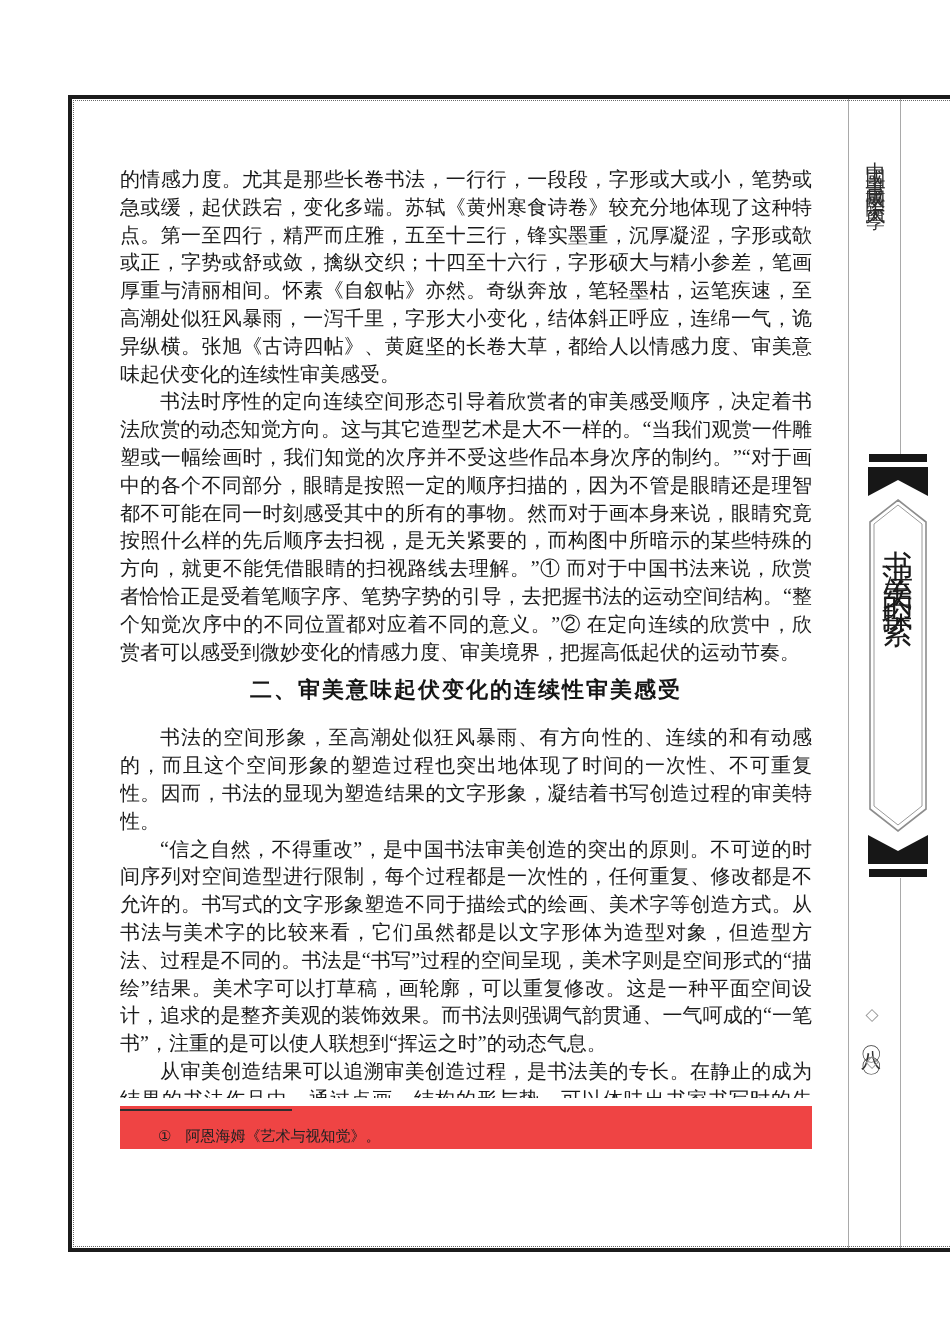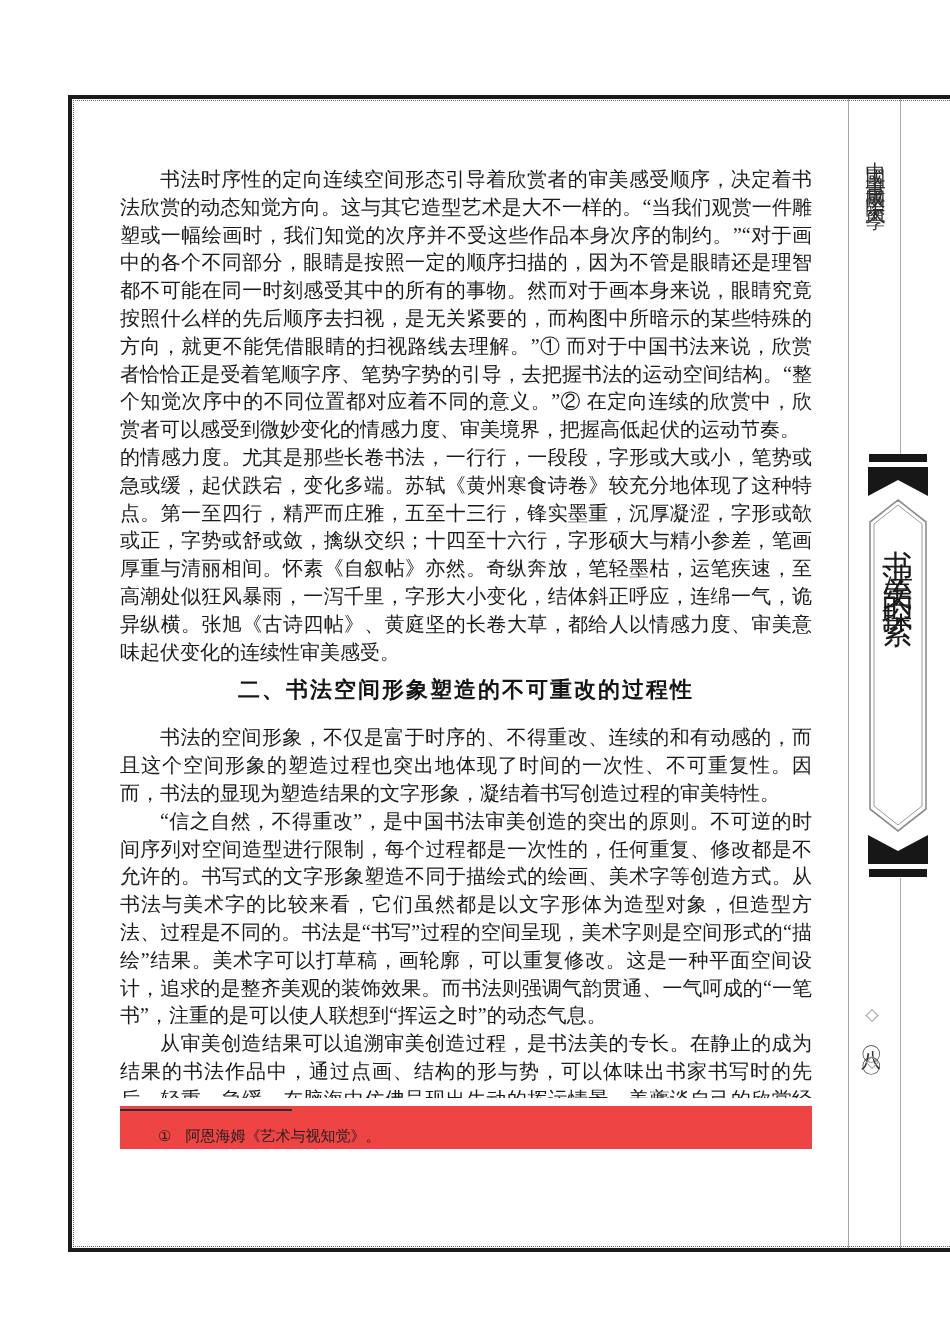--- a/index.html
+++ b/index.html
@@ -90,24 +90,24 @@
 </head>
 <body>
 
 <div class="page">
 
   <div class="frame">
     <div class="frame-inner"></div>
   </div>
 
   <div class="main-text">
+    <p class="para continuation">的情感力度。尤其是那些长卷书法，一行行，一段段，字形或大或小，笔势或急或缓，起伏跌宕，变化多端。苏轼《黄州寒食诗卷》较充分地体现了这种特点。第一至四行，精严而庄雅，五至十三行，锋实墨重，沉厚凝涩，字形或欹或正，字势或舒或敛，擒纵交织；十四至十六行，字形硕大与精小参差，笔画厚重与清丽相间。怀素《自叙帖》亦然。奇纵奔放，笔轻墨枯，运笔疾速，至高潮处似狂风暴雨，一泻千里，字形大小变化，结体斜正呼应，连绵一气，诡异纵横。张旭《古诗四帖》、黄庭坚的长卷大草，都给人以情感力度、审美意味起伏变化的连续性审美感受。</p>
     <p class="para">书法时序性的定向连续空间形态引导着欣赏者的审美感受顺序，决定着书法欣赏的动态知觉方向。这与其它造型艺术是大不一样的。“当我们观赏一件雕塑或一幅绘画时，我们知觉的次序并不受这些作品本身次序的制约。”“对于画中的各个不同部分，眼睛是按照一定的顺序扫描的，因为不管是眼睛还是理智都不可能在同一时刻感受其中的所有的事物。然而对于画本身来说，眼睛究竟按照什么样的先后顺序去扫视，是无关紧要的，而构图中所暗示的某些特殊的方向，就更不能凭借眼睛的扫视路线去理解。”① 而对于中国书法来说，欣赏者恰恰正是受着笔顺字序、笔势字势的引导，去把握书法的运动空间结构。“整个知觉次序中的不同位置都对应着不同的意义。”② 在定向连续的欣赏中，欣赏者可以感受到微妙变化的情感力度、审美境界，把握高低起伏的运动节奏。</p>
-    <p class="para continuation">的情感力度。尤其是那些长卷书法，一行行，一段段，字形或大或小，笔势或急或缓，起伏跌宕，变化多端。苏轼《黄州寒食诗卷》较充分地体现了这种特点。第一至四行，精严而庄雅，五至十三行，锋实墨重，沉厚凝涩，字形或欹或正，字势或舒或敛，擒纵交织；十四至十六行，字形硕大与精小参差，笔画厚重与清丽相间。怀素《自叙帖》亦然。奇纵奔放，笔轻墨枯，运笔疾速，至高潮处似狂风暴雨，一泻千里，字形大小变化，结体斜正呼应，连绵一气，诡异纵横。张旭《古诗四帖》、黄庭坚的长卷大草，都给人以情感力度、审美意味起伏变化的连续性审美感受。</p>
-    <h2 class="section-heading">二、书法空间形象塑造的不可重改的过程性</h2>
-    <p class="para">书法的空间形象，不仅是富于时序的、不得重改、连续的和有动感的，而且这个空间形象的塑造过程也突出地体现了时间的一次性、不可重复性。因而，书法的显现为塑造结果的文字形象，凝结着书写创造过程的审美特性。</p>
+    <h2 class="section-heading">二、审美意味起伏变化的连续性审美感受</h2>
+    <p class="para">书法的空间形象，至高潮处似狂风暴雨、有方向性的、连续的和有动感的，而且这个空间形象的塑造过程也突出地体现了时间的一次性、不可重复性。因而，书法的显现为塑造结果的文字形象，凝结着书写创造过程的审美特性。</p>
     <p class="para">“信之自然，不得重改”，是中国书法审美创造的突出的原则。不可逆的时间序列对空间造型进行限制，每个过程都是一次性的，任何重复、修改都是不允许的。书写式的文字形象塑造不同于描绘式的绘画、美术字等创造方式。从书法与美术字的比较来看，它们虽然都是以文字形体为造型对象，但造型方法、过程是不同的。书法是“书写”过程的空间呈现，美术字则是空间形式的“描绘”结果。美术字可以打草稿，画轮廓，可以重复修改。这是一种平面空间设计，追求的是整齐美观的装饰效果。而书法则强调气韵贯通、一气呵成的“一笔书”，注重的是可以使人联想到“挥运之时”的动态气息。</p>
     <p class="para">从审美创造结果可以追溯审美创造过程，是书法美的专长。在静止的成为结果的书法作品中，通过点画、结构的形与势，可以体味出书家书写时的先后、轻重、急缓，在脑海中仿佛呈现出生动的挥运情景。姜夔谈自己的欣赏经验说：“余尝历观古之名书，无不点划振动，如见其挥运之时”(《续书谱》)。“点画振动”，使人追溯到“挥运之时”。反过来说，也正因为有不重复的“挥运之时”，才有了充满生气、振动鲜活的点画。空间造型形象的过程性审美因素，使书法具有了丰富的内涵。这是单纯的空间艺术和单纯的时间艺术所不能相比</p>
   </div>
 
   <div class="footnotes">
     <div class="fn-rule"></div>
     <div class="fn-line">
       <span class="fn-marker">①</span><span>阿恩海姆《艺术与视知觉》。</span>
     </div>
   </div>

